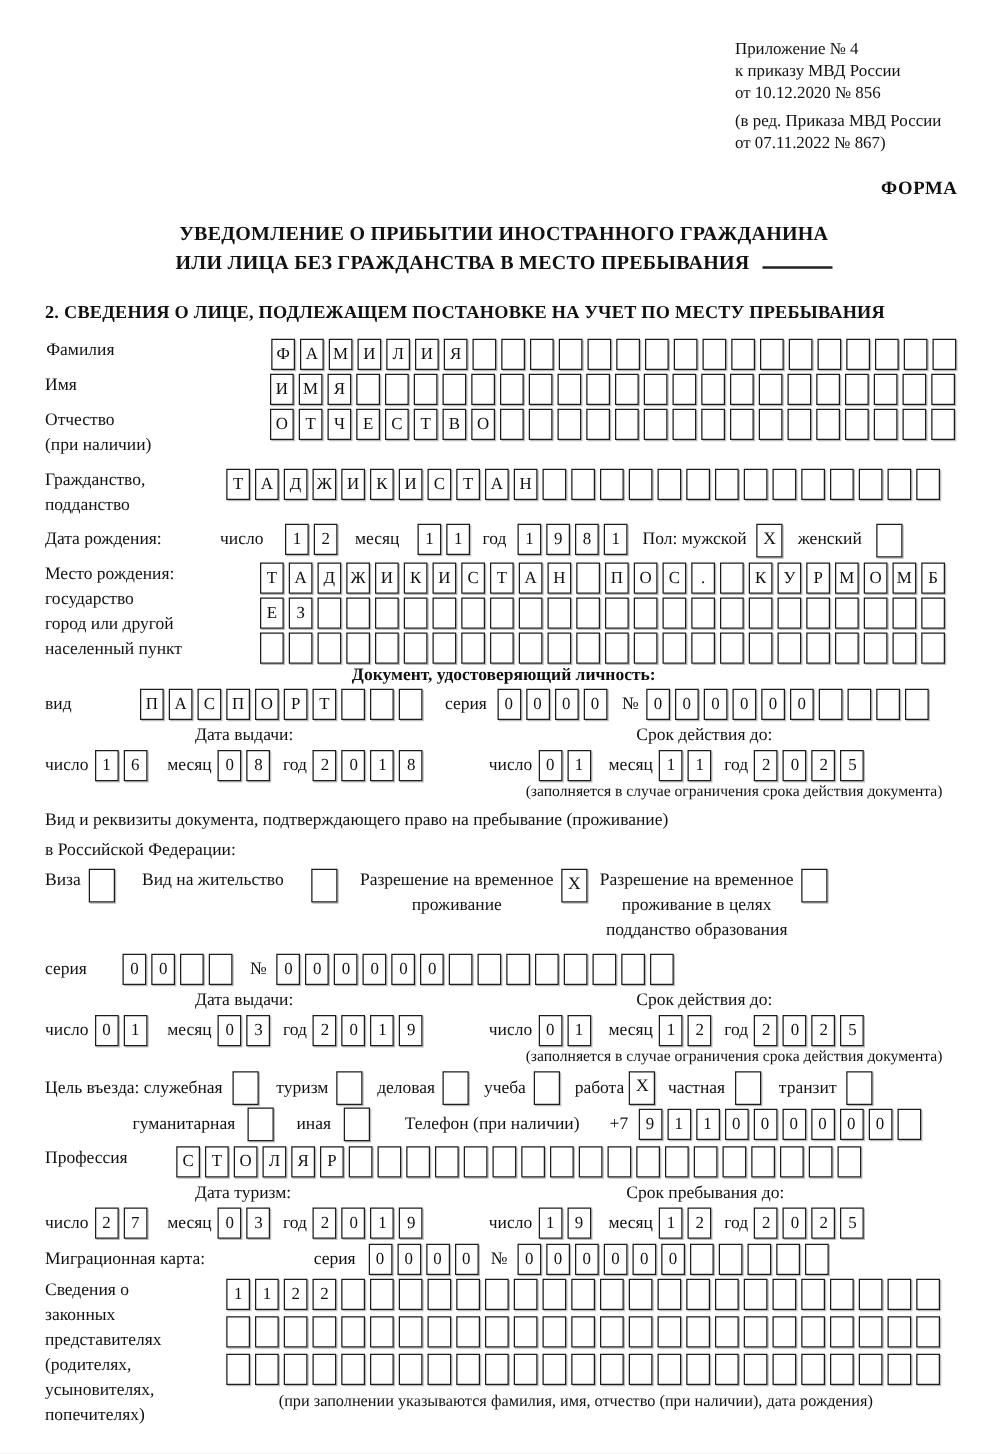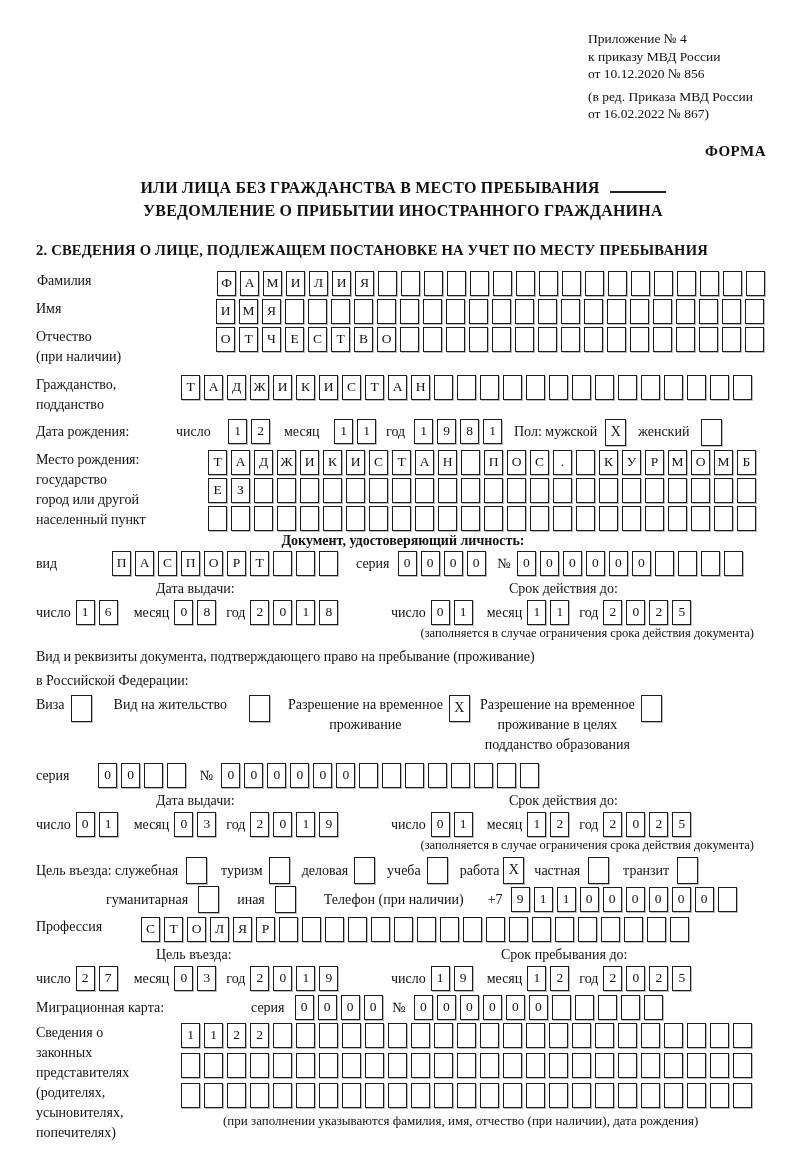--- a/index.html
+++ b/index.html
@@ -62,30 +62,30 @@
 <body>
 
 <div class="page">
 
   <div class="appendix">
     <div>Приложение № 4</div>
     <div>к приказу МВД России</div>
     <div>от 10.12.2020 № 856</div>
     <div class="agap"></div>
     <div>(в ред. Приказа МВД России</div>
-    <div>от 16.02.2022 № 867)</div>
+    <div>от 07.11.2022 № 867)</div>
   </div>
 
   <div class="forma">ФОРМА</div>
 
   <div class="title">
+    <div>УВЕДОМЛЕНИЕ О ПРИБЫТИИ ИНОСТРАННОГО ГРАЖДАНИНА</div>
     <div>
       <span>ИЛИ ЛИЦА БЕЗ ГРАЖДАНСТВА В МЕСТО ПРЕБЫВАНИЯ</span><span class="blank"></span>
     </div>
-    <div>УВЕДОМЛЕНИЕ О ПРИБЫТИИ ИНОСТРАННОГО ГРАЖДАНИНА</div>
   </div>
 
   <div class="sec1">2. СВЕДЕНИЯ О ЛИЦЕ, ПОДЛЕЖАЩЕМ ПОСТАНОВКЕ НА УЧЕТ ПО МЕСТУ ПРЕБЫВАНИЯ</div>
 
   <div class="row mt12">
     <div class="lbl w180">Фамилия</div>
     <div class="cells">
         <span class="cell">Ф</span>
         <span class="cell">А</span>
         <span class="cell">М</span>
@@ -600,21 +600,21 @@
         <span class="cell"></span>
         <span class="cell"></span>
         <span class="cell"></span>
         <span class="cell"></span>
         <span class="cell"></span>
       </div>
   </div>
 
   <div class="dates mt6">
     <div class="dcol" style="width:355px">
-      <div class="dhead" style="padding-left:120px">Цель въезда:</div>
+      <div class="dhead" style="padding-left:120px">Дата туризм:</div>
       <div class="dline mt2">
         <span class="inl">число</span>
         <span class="cells" style="margin-right:12px">
             <span class="cell">2</span>
             <span class="cell">7</span>
           </span>
         <span class="inl">месяц</span>
         <span class="cells" style="margin-right:6px">
             <span class="cell">0</span>
             <span class="cell">3</span>

